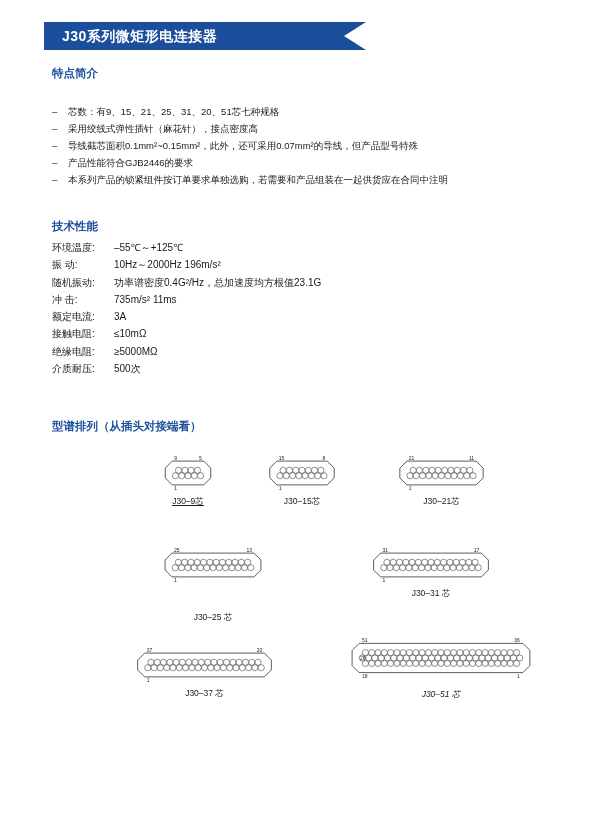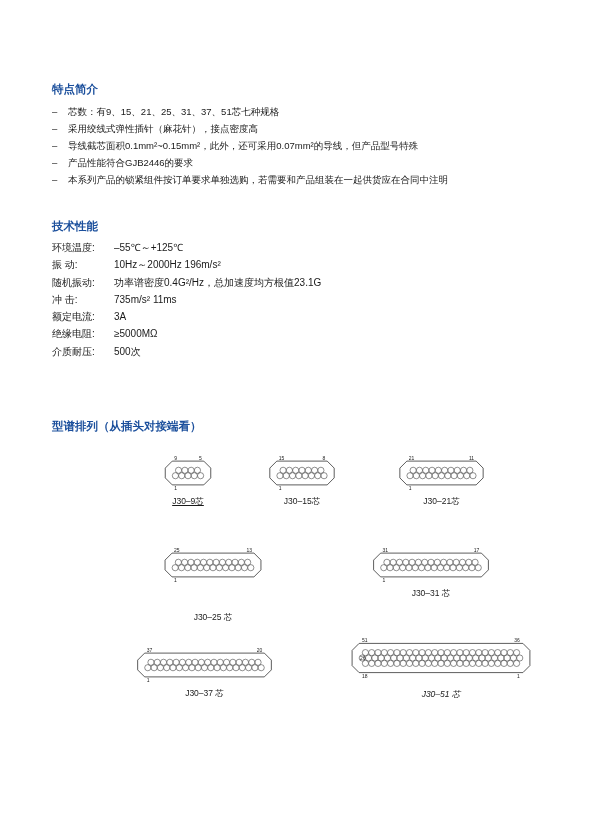--- a/index.html
+++ b/index.html
@@ -61,21 +61,21 @@
   }
 
   
   .sec-title {
     position: absolute;
     color: #1b4f9c;
     font-size: 11.5px;
     font-weight: bold;
     white-space: nowrap;
   }
-  #sec-features { left: 52px; top: 82px; }
+  #sec-features { left: 52px; top: 66px; }
   #sec-specs    { left: 52px; top: 219px; }
   #sec-layouts  { left: 52px; top: 419px; }
 
   
   .feat-list {
     position: absolute;
     left: 52px;
     top: 103px;
     width: 520px;
   }
@@ -141,27 +141,32 @@
     font-size: 5px;
     fill: #222;
     font-family: "Liberation Sans", sans-serif;
   }
 </style>
 </head>
 <body>
 
 <div class="page">
 
+  <div class="banner">
+    <div class="banner-bg"></div>
+    <div class="banner-arrow"></div>
+    <div class="banner-title">J30系列微矩形电连接器</div>
+  </div>
 
   <div class="sec-title" id="sec-features">特点简介</div>
 
   <div class="feat-list">
     <div class="feat-item">
       <span class="feat-dash">–</span>
-      <span>芯数：有9、15、21、25、31、37、51芯七种规格</span>
+      <span>芯数：有9、15、21、25、31、20、51芯七种规格</span>
     </div>
     <div class="feat-item">
       <span class="feat-dash">–</span>
       <span>采用绞线式弹性插针（麻花针），接点密度高</span>
     </div>
     <div class="feat-item">
       <span class="feat-dash">–</span>
       <span>导线截芯面积0.1mm²~0.15mm²，此外，还可采用0.07mm²的导线，但产品型号特殊</span>
     </div>
     <div class="feat-item">
@@ -184,20 +189,23 @@
       <span class="spec-label">振      动:</span><span class="spec-value">10Hz～2000Hz   196m/s²</span>
     </div>
     <div class="spec-row">
       <span class="spec-label">随机振动:</span><span class="spec-value">功率谱密度0.4G²/Hz，总加速度均方根值23.1G</span>
     </div>
     <div class="spec-row">
       <span class="spec-label">冲      击:</span><span class="spec-value">735m/s²      11ms</span>
     </div>
     <div class="spec-row">
       <span class="spec-label">额定电流:</span><span class="spec-value">3A</span>
+    </div>
+    <div class="spec-row">
+      <span class="spec-label">接触电阻:</span><span class="spec-value">≤10mΩ</span>
     </div>
     <div class="spec-row">
       <span class="spec-label">绝缘电阻:</span><span class="spec-value">≥5000MΩ</span>
     </div>
     <div class="spec-row">
       <span class="spec-label">介质耐压:</span><span class="spec-value">500次</span>
     </div>
   </div>
 
   <div class="sec-title" id="sec-layouts">型谱排列（从插头对接端看）</div>

